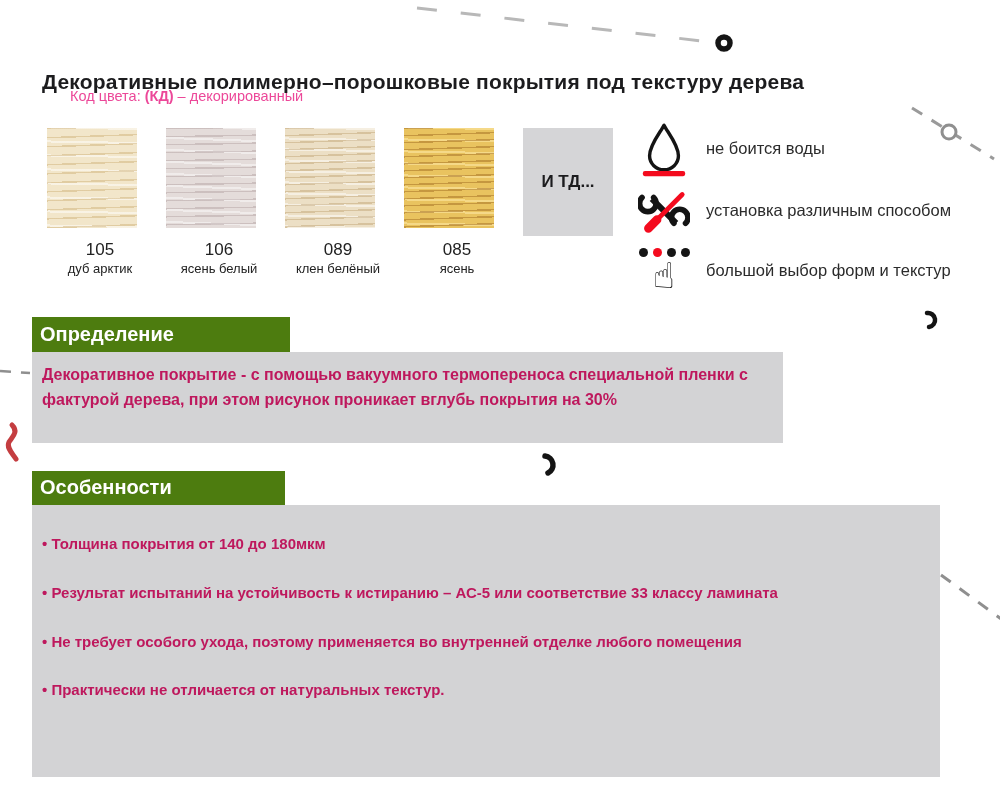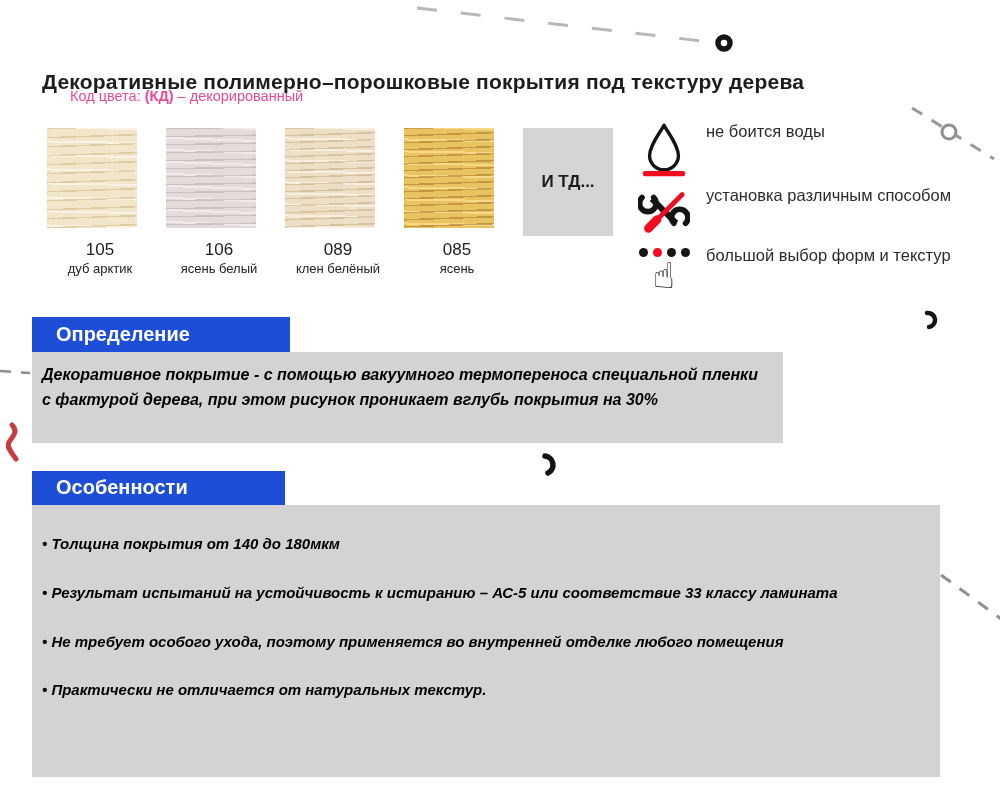--- a/index.html
+++ b/index.html
@@ -26,33 +26,33 @@
     repeating-linear-gradient(181deg, rgba(255,255,255,.5) 0 2px, rgba(0,0,0,0) 2px 11px);}
   .tex-085{background-color:#e9c35f;background-image:
     repeating-linear-gradient(178deg, rgba(167,115,38,.55) 0 1.5px, rgba(0,0,0,0) 1.5px 7px),
     repeating-linear-gradient(181deg, rgba(255,235,170,.55) 0 2px, rgba(0,0,0,0) 2px 12px);}
   .swatch-code{margin-top:12px;font-size:17px;color:#222;}
   .swatch-name{font-size:13px;color:#222;margin:1px -12px 0 -12px;white-space:nowrap;}
   .etc-box{width:90px;height:108px;background:#d5d5d7;display:flex;align-items:center;justify-content:center;
     font-size:17px;font-weight:700;color:#1c1c1e;}
   
   .features{position:absolute;left:636px;top:121px;width:330px;display:flex;flex-direction:column;gap:8px;}
-  .feature-row{display:flex;gap:14px;min-height:52px;}
+  .feature-row{display:flex;align-items:center;gap:14px;min-height:52px;}
   .feature-icon{flex:0 0 56px;display:flex;flex-direction:column;align-items:center;justify-content:center;}
   .feature-label{font-size:16.5px;color:#2b2b2b;line-height:1.3;}
   .dots{display:flex;gap:5px;margin-bottom:1px;}
   .dot{width:9px;height:9px;border-radius:50%;background:#151515;}
   .dot.red{background:#f40b1e;}
   .hand-glyph{font-size:36px;line-height:1;color:#141414;font-family:"DejaVu Sans",sans-serif;}
   
-  .sec-header{position:absolute;background:#1d4ed8;color:#fff;font-size:20px;font-weight:700;
-    box-sizing:border-box;padding-left:24px;}
+  .sec-header{position:absolute;background:#4d7c0f;color:#fff;font-size:20px;font-weight:700;
+    box-sizing:border-box;padding-left:8px;}
   .def-header{left:32px;top:317px;width:258px;height:35px;line-height:34px;}
   .feat-header{left:32px;top:471px;width:253px;height:34px;line-height:33px;}
-  .panel{position:absolute;background:#d3d3d5;box-sizing:border-box;color:#000000;font-style:italic;}
+  .panel{position:absolute;background:#d3d3d5;box-sizing:border-box;color:#be185d;}
   .def-body{left:32px;top:352px;width:751px;height:91px;padding:11px 16px 0 10px;
     font-size:16px;font-weight:700;line-height:1.55;}
   .feat-body{left:32px;top:505px;width:908px;height:272px;padding:25px 28px 0 10px;}
   .feat-body ul{list-style:none;margin:0;padding:0;}
   .feat-body li{font-size:15px;font-weight:700;line-height:1.85;margin-bottom:21px;}
   .feat-body li::before{content:"\2022\00a0";}
   
   .deco{position:absolute;left:0;top:0;width:1000px;height:800px;pointer-events:none;z-index:5;}
 </style>
 </head>

